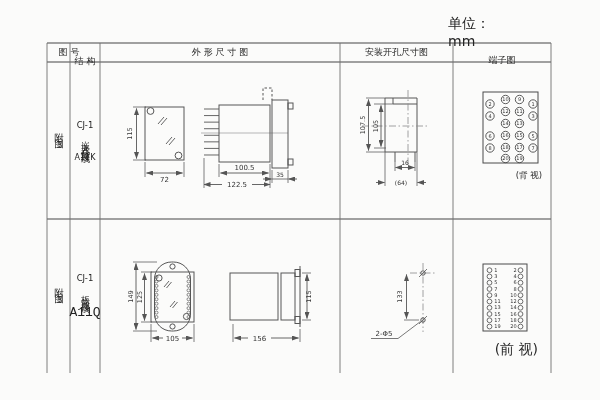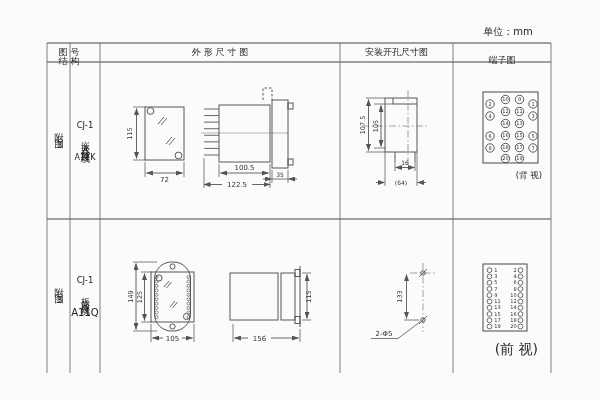--- a/index.html
+++ b/index.html
@@ -285,42 +285,42 @@
           <text x="494.3" y="321.97999999999996" class="tnum">17</text>
           <text x="516.7" y="321.97999999999996" text-anchor="end" class="tnum">18</text>
           <circle cx="489.5" cy="326.53999999999996" r="2.4"></circle>
           <circle cx="520.5" cy="326.53999999999996" r="2.4"></circle>
           <text x="494.3" y="328.23999999999995" class="tnum">19</text>
           <text x="516.7" y="328.23999999999995" text-anchor="end" class="tnum">20</text>
         </g>
   </g>
 </svg>
 
-<div class="ovl" style="left:476px;top:24px;width:64px;height:16px;font-size:10px;">单位：mm</div>
+<div class="ovl" style="left:448px;top:24px;width:64px;height:16px;font-size:14px;">单位：mm</div>
 
 <div class="ovl hdr" style="left:47px;top:43px;width:44px;height:19px;">图 号</div>
-<div class="ovl hdr" style="left:54px;top:43px;width:30px;height:36px;">结 构</div>
+<div class="ovl hdr" style="left:70px;top:43px;width:30px;height:36px;">结 构</div>
 <div class="ovl hdr" style="left:100px;top:43px;width:240px;height:19px;">外 形 尺 寸 图</div>
 <div class="ovl hdr" style="left:340px;top:43px;width:113px;height:19px;">安装开孔尺寸图</div>
 <div class="ovl hdr" style="left:453px;top:43px;width:98px;height:34px;">端子图</div>
 
 <div class="ovl" style="left:47px;top:62px;width:23px;height:157px;">
   <span class="vtext" style="font-size:9.5px;letter-spacing:7px;">附图3</span>
 </div>
 <div class="ovl" style="left:70px;top:62px;width:30px;height:157px;flex-direction:column;gap:4px;">
   <span style="font-size:8.5px;">CJ-1</span>
   <span class="vtext" style="font-size:9px;letter-spacing:2.5px;">嵌入式后接线</span>
   <span style="font-size:8px;">A11K</span>
 </div>
 
 <div class="ovl" style="left:47px;top:219px;width:23px;height:154px;">
   <span class="vtext" style="font-size:9.5px;letter-spacing:7px;">附图3</span>
 </div>
 <div class="ovl" style="left:70px;top:219px;width:30px;height:154px;flex-direction:column;gap:5px;">
   <span style="font-size:8.5px;">CJ-1</span>
   <span class="vtext" style="font-size:9px;letter-spacing:3px;">板前接线</span>
-  <span style="font-size:10px;">A11Q</span>
+  <span style="font-size:13px;font-family:Liberation Mono, monospace;">A11Q</span>
 </div>
 
 <div class="cap" style="left:479px;top:170px;width:63px;font-size:8.5px;">(背 视)</div>
 <div class="cap" style="left:472px;top:341px;width:66px;font-size:14px;">(前 视)</div>
 
 </div>
 
 </body></html>

